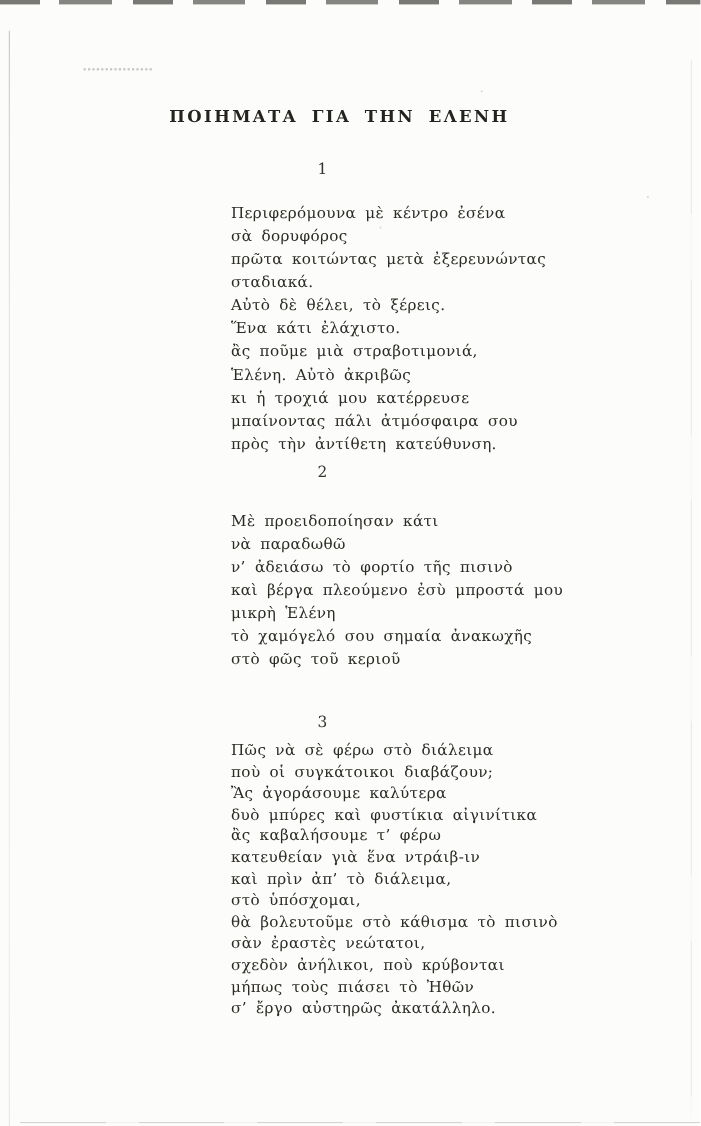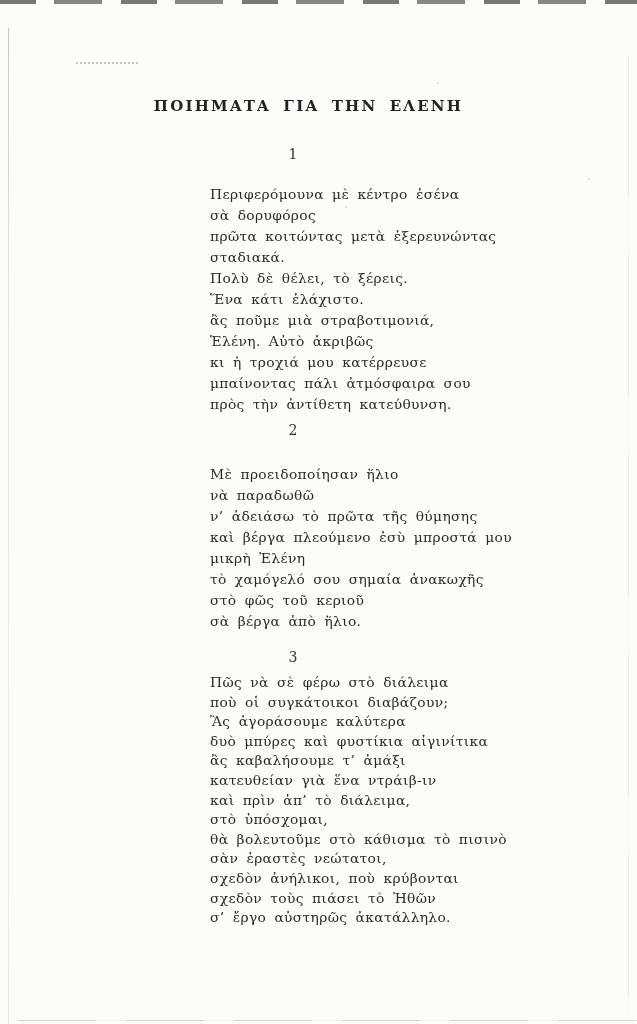--- a/index.html
+++ b/index.html
@@ -124,49 +124,48 @@
 
   <div class="title">ΠΟΙΗΜΑΤΑ ΓΙΑ ΤΗΝ ΕΛΕΝΗ</div>
 
   <div>
       <div class="poem s0">
         <div class="num">1</div>
         <div class="line">Περιφερόμουνα μὲ κέντρο ἐσένα</div>
         <div class="line">σὰ δορυφόρος</div>
         <div class="line">πρῶτα κοιτώντας μετὰ ἐξερευνώντας</div>
         <div class="line">σταδιακά.</div>
-        <div class="line">Πολὺ δὲ θέλει, τὸ ξέρεις.</div>
+        <div class="line">Αὐτὸ δὲ θέλει, τὸ ξέρεις.</div>
         <div class="line">Ἕνα κάτι ἐλάχιστο.</div>
         <div class="line">ἂς ποῦμε μιὰ στραβοτιμονιά,</div>
         <div class="line">Ἑλένη. Αὐτὸ ἀκριβῶς</div>
         <div class="line">κι ἡ τροχιά μου κατέρρευσε</div>
         <div class="line">μπαίνοντας πάλι ἀτμόσφαιρα σου</div>
         <div class="line">πρὸς τὴν ἀντίθετη κατεύθυνση.</div>
       </div>
       <div class="poem s1">
         <div class="num">2</div>
-        <div class="line">Μὲ προειδοποίησαν ἥλιο</div>
+        <div class="line">Μὲ προειδοποίησαν κάτι</div>
         <div class="line">νὰ παραδωθῶ</div>
-        <div class="line">ν’ ἀδειάσω τὸ πρῶτα τῆς θύμησης</div>
+        <div class="line">ν’ ἀδειάσω τὸ φορτίο τῆς πισινὸ</div>
         <div class="line">καὶ βέργα πλεούμενο ἐσὺ μπροστά μου</div>
         <div class="line">μικρὴ Ἑλένη</div>
         <div class="line">τὸ χαμόγελό σου σημαία ἀνακωχῆς</div>
         <div class="line">στὸ φῶς τοῦ κεριοῦ</div>
-        <div class="line">σὰ βέργα ἀπὸ ἥλιο.</div>
       </div>
       <div class="poem s2">
         <div class="num">3</div>
         <div class="line">Πῶς νὰ σὲ φέρω στὸ διάλειμα</div>
         <div class="line">ποὺ οἱ συγκάτοικοι διαβάζουν;</div>
         <div class="line">Ἂς ἀγοράσουμε καλύτερα</div>
         <div class="line">δυὸ μπύρες καὶ φυστίκια αἰγινίτικα</div>
-        <div class="line">ἂς καβαλήσουμε τ’ ἁμάξι</div>
+        <div class="line">ἂς καβαλήσουμε τ’ φέρω</div>
         <div class="line">κατευθείαν γιὰ ἕνα ντράιβ-ιν</div>
         <div class="line">καὶ πρὶν ἀπ’ τὸ διάλειμα,</div>
         <div class="line">στὸ ὑπόσχομαι,</div>
         <div class="line">θὰ βολευτοῦμε στὸ κάθισμα τὸ πισινὸ</div>
         <div class="line">σὰν ἐραστὲς νεώτατοι,</div>
         <div class="line">σχεδὸν ἀνήλικοι, ποὺ κρύβονται</div>
-        <div class="line">σχεδὸν τοὺς πιάσει τὸ Ἠθῶν</div>
+        <div class="line">μήπως τοὺς πιάσει τὸ Ἠθῶν</div>
         <div class="line">σ’ ἔργο αὐστηρῶς ἀκατάλληλο.</div>
       </div>
     </div>
 </div>
 
 </body></html>

